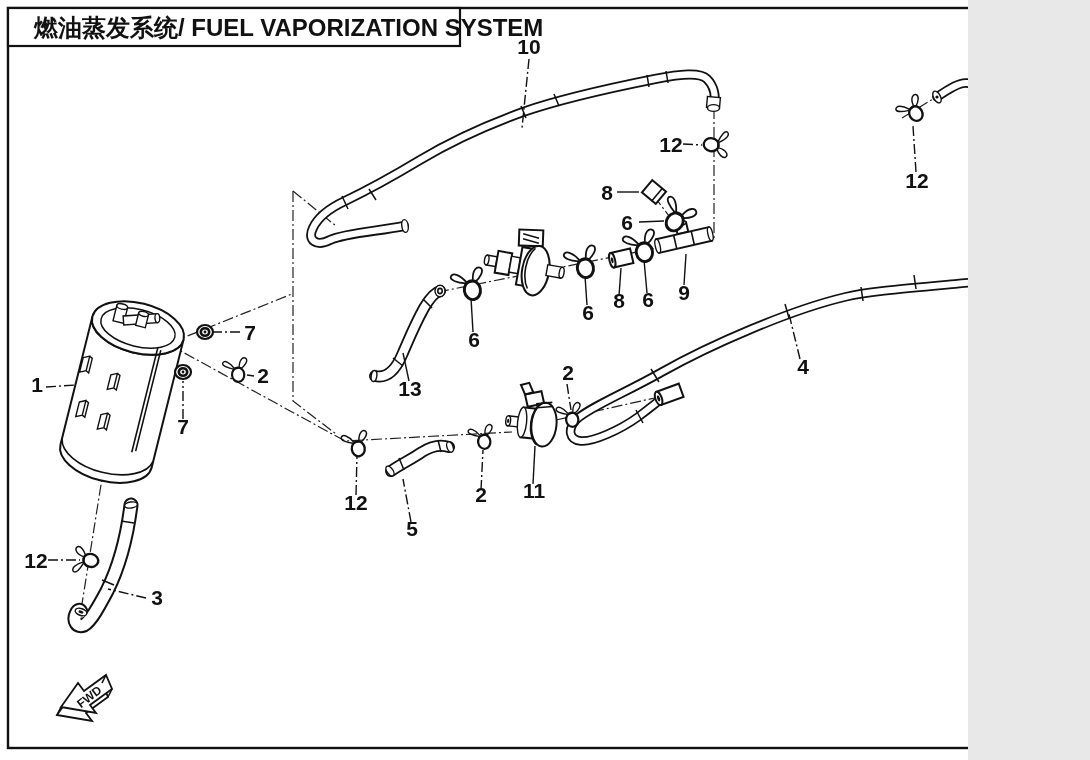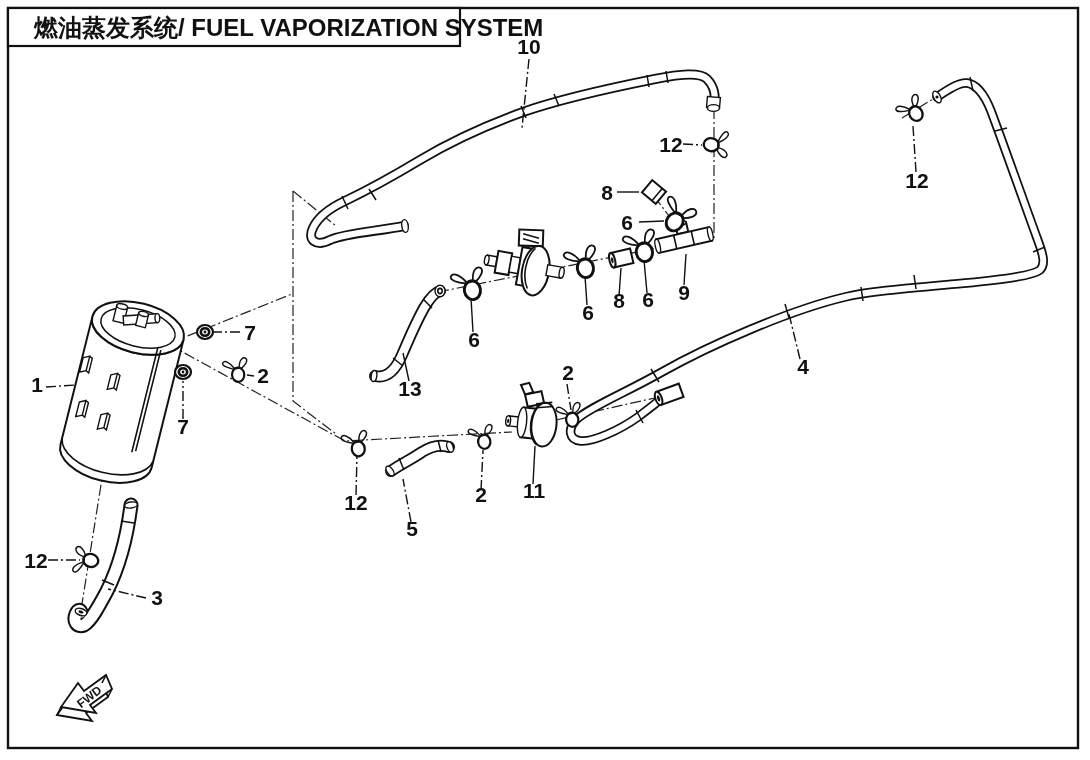--- a/index.html
+++ b/index.html
@@ -1,16 +1,16 @@
 <!DOCTYPE html>
 <html><head>
 <meta charset="utf-8">
 <style>
   html,body{margin:0;padding:0;background:#e8e8e8;}
-  #page{position:relative;width:1090px;height:760px;background:#ffffff;
+  #page{position:relative;width:968px;height:760px;background:#ffffff;
         font-family:"Liberation Sans","DejaVu Sans",sans-serif;overflow:hidden;text-align:right;}
   svg{display:block}
   .frame{fill:none;stroke:#111;stroke-width:2.4;}
   .titlebox{fill:#fff;stroke:#111;stroke-width:2.2;}
   .title-text{font-family:"Liberation Sans","DejaVu Sans",sans-serif;font-size:24px;font-weight:bold;fill:#111;}
   .callout{font-family:"Liberation Sans","DejaVu Sans",sans-serif;font-size:21px;font-weight:bold;fill:#111;text-anchor:middle;}
   .fwdtext{font-family:"Liberation Sans","DejaVu Sans",sans-serif;font-size:12px;font-weight:bold;fill:#111;}
   .axis{fill:none;stroke:#222;stroke-width:1.2;stroke-dasharray:11 3 2 3;}
   .leader{fill:none;stroke:#111;stroke-width:1.4;}
   .leader.dd{stroke-dasharray:10 3 2 3;}

